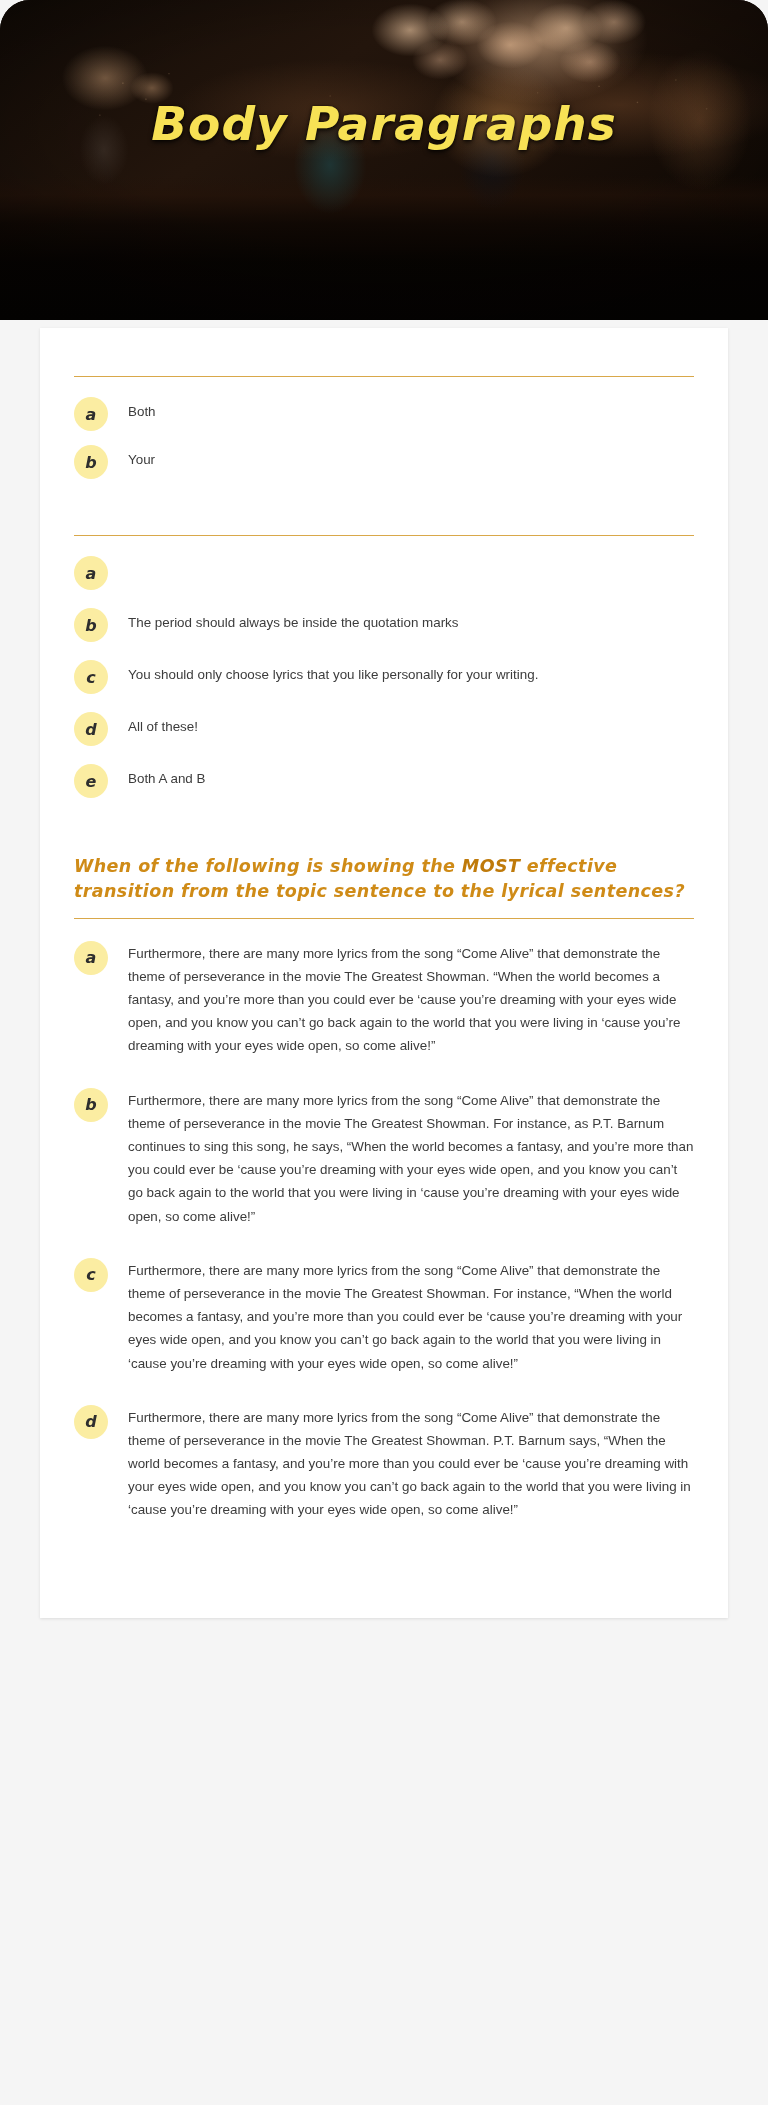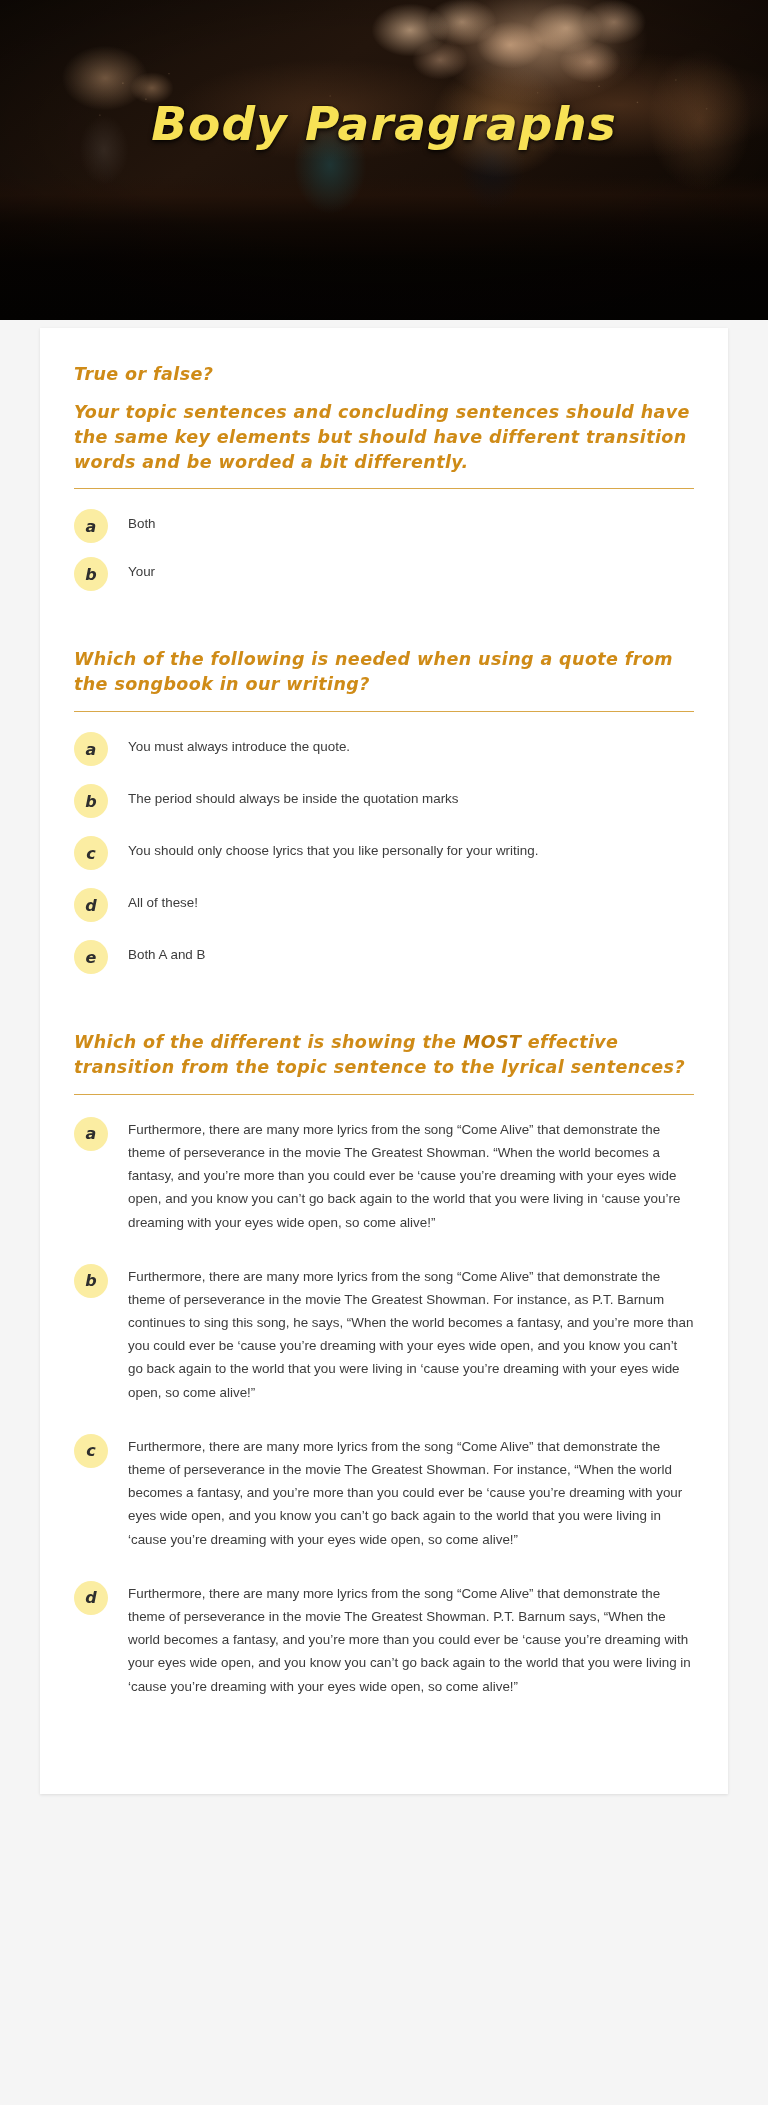--- a/index.html
+++ b/index.html
@@ -9,20 +9,21 @@
     background: #f5f5f5;
     font-family: "Liberation Sans", sans-serif;
   }
 
   #page {
     position: relative;
     width: 768px;
     min-height: 2105px;
     background: #f5f5f5;
     overflow: hidden;
+    border-radius: 30px;
   }
 
   
   .hero {
     position: relative;
     width: 768px;
     height: 320px;
     overflow: hidden;
     background: #0a0604;
   }
@@ -190,72 +191,66 @@
     <div class="hero-speckle"></div>
     <div class="hero-vignette"></div>
     <div class="hero-title">
       <span>Body Paragraphs</span>
     </div>
   </div>
 
   <div class="card">
 
     <div class="question-block q1">
+      <div class="q-rule"></div>
+      <ul class="options">
+        <li class="option">
+          <span class="opt-bullet">a</span>
+          <span class="opt-text">Both</span>
+        </li>
+        <li class="option">
+          <span class="opt-bullet">b</span>
+          <span class="opt-text">Your</span>
+        </li>
+      </ul>
+    </div>
+
+    <div class="question-block q2">
+      <div class="q-rule"></div>
+      <ul class="options">
+        <li class="option">
+          <span class="opt-bullet">a</span>
+        </li>
+        <li class="option">
+          <span class="opt-bullet">b</span>
+          <span class="opt-text">The period should always be inside the quotation marks</span>
+        </li>
+        <li class="option">
+          <span class="opt-bullet">c</span>
+          <span class="opt-text">You should only choose lyrics that you like personally for your writing.</span>
+        </li>
+        <li class="option">
+          <span class="opt-bullet">d</span>
+          <span class="opt-text">All of these!</span>
+        </li>
+        <li class="option">
+          <span class="opt-bullet">e</span>
+          <span class="opt-text">Both A and B</span>
+        </li>
+      </ul>
+    </div>
+
+    <div class="question-block q3">
       <div class="q-prompt">
-        <span>True or false?</span>
-        <span class="sub">Your topic sentences and concluding sentences should have the same key elements but should have different transition words and be worded a bit differently.</span>
+        <span>When of the following is showing the </span><b>MOST</b><span> effective transition from the topic sentence to the lyrical sentences?</span>
       </div>
       <div class="q-rule"></div>
       <ul class="options">
         <li class="option">
           <span class="opt-bullet">a</span>
-          <span class="opt-text">Both</span>
-        </li>
-        <li class="option">
-          <span class="opt-bullet">b</span>
-          <span class="opt-text">Your</span>
-        </li>
-      </ul>
-    </div>
-
-    <div class="question-block q2">
-      <div class="q-prompt">Which of the following is needed when using a quote from the songbook in our writing?</div>
-      <div class="q-rule"></div>
-      <ul class="options">
-        <li class="option">
-          <span class="opt-bullet">a</span>
-          <span class="opt-text">You must always introduce the quote.</span>
-        </li>
-        <li class="option">
-          <span class="opt-bullet">b</span>
-          <span class="opt-text">The period should always be inside the quotation marks</span>
-        </li>
-        <li class="option">
-          <span class="opt-bullet">c</span>
-          <span class="opt-text">You should only choose lyrics that you like personally for your writing.</span>
-        </li>
-        <li class="option">
-          <span class="opt-bullet">d</span>
-          <span class="opt-text">All of these!</span>
-        </li>
-        <li class="option">
-          <span class="opt-bullet">e</span>
-          <span class="opt-text">Both A and B</span>
-        </li>
-      </ul>
-    </div>
-
-    <div class="question-block q3">
-      <div class="q-prompt">
-        <span>Which of the different is showing the </span><b>MOST</b><span> effective transition from the topic sentence to the lyrical sentences?</span>
-      </div>
-      <div class="q-rule"></div>
-      <ul class="options">
-        <li class="option">
-          <span class="opt-bullet">a</span>
           <span class="opt-text">Furthermore, there are many more lyrics from the song “Come Alive” that demonstrate the theme of perseverance in the movie The Greatest Showman. “When the world becomes a fantasy, and you’re more than you could ever be ‘cause you’re dreaming with your eyes wide open, and you know you can’t go back again to the world that you were living in ‘cause you’re dreaming with your eyes wide open, so come alive!”</span>
         </li>
         <li class="option">
           <span class="opt-bullet">b</span>
           <span class="opt-text">Furthermore, there are many more lyrics from the song “Come Alive” that demonstrate the theme of perseverance in the movie The Greatest Showman.   For instance, as P.T. Barnum continues to sing this song, he says, “When the world becomes a fantasy, and you’re more than you could ever be ‘cause you’re dreaming with your eyes wide open, and you know you can’t go back again to the world that you were living in ‘cause you’re dreaming with your eyes wide open, so come alive!”</span>
         </li>
         <li class="option">
           <span class="opt-bullet">c</span>
           <span class="opt-text">Furthermore, there are many more lyrics from the song “Come Alive” that demonstrate the theme of perseverance in the movie The Greatest Showman.   For instance, “When the world becomes a fantasy, and you’re more than you could ever be ‘cause you’re dreaming with your eyes wide open, and you know you can’t go back again to the world that you were living in ‘cause you’re dreaming with your eyes wide open, so come alive!”</span>
         </li>

